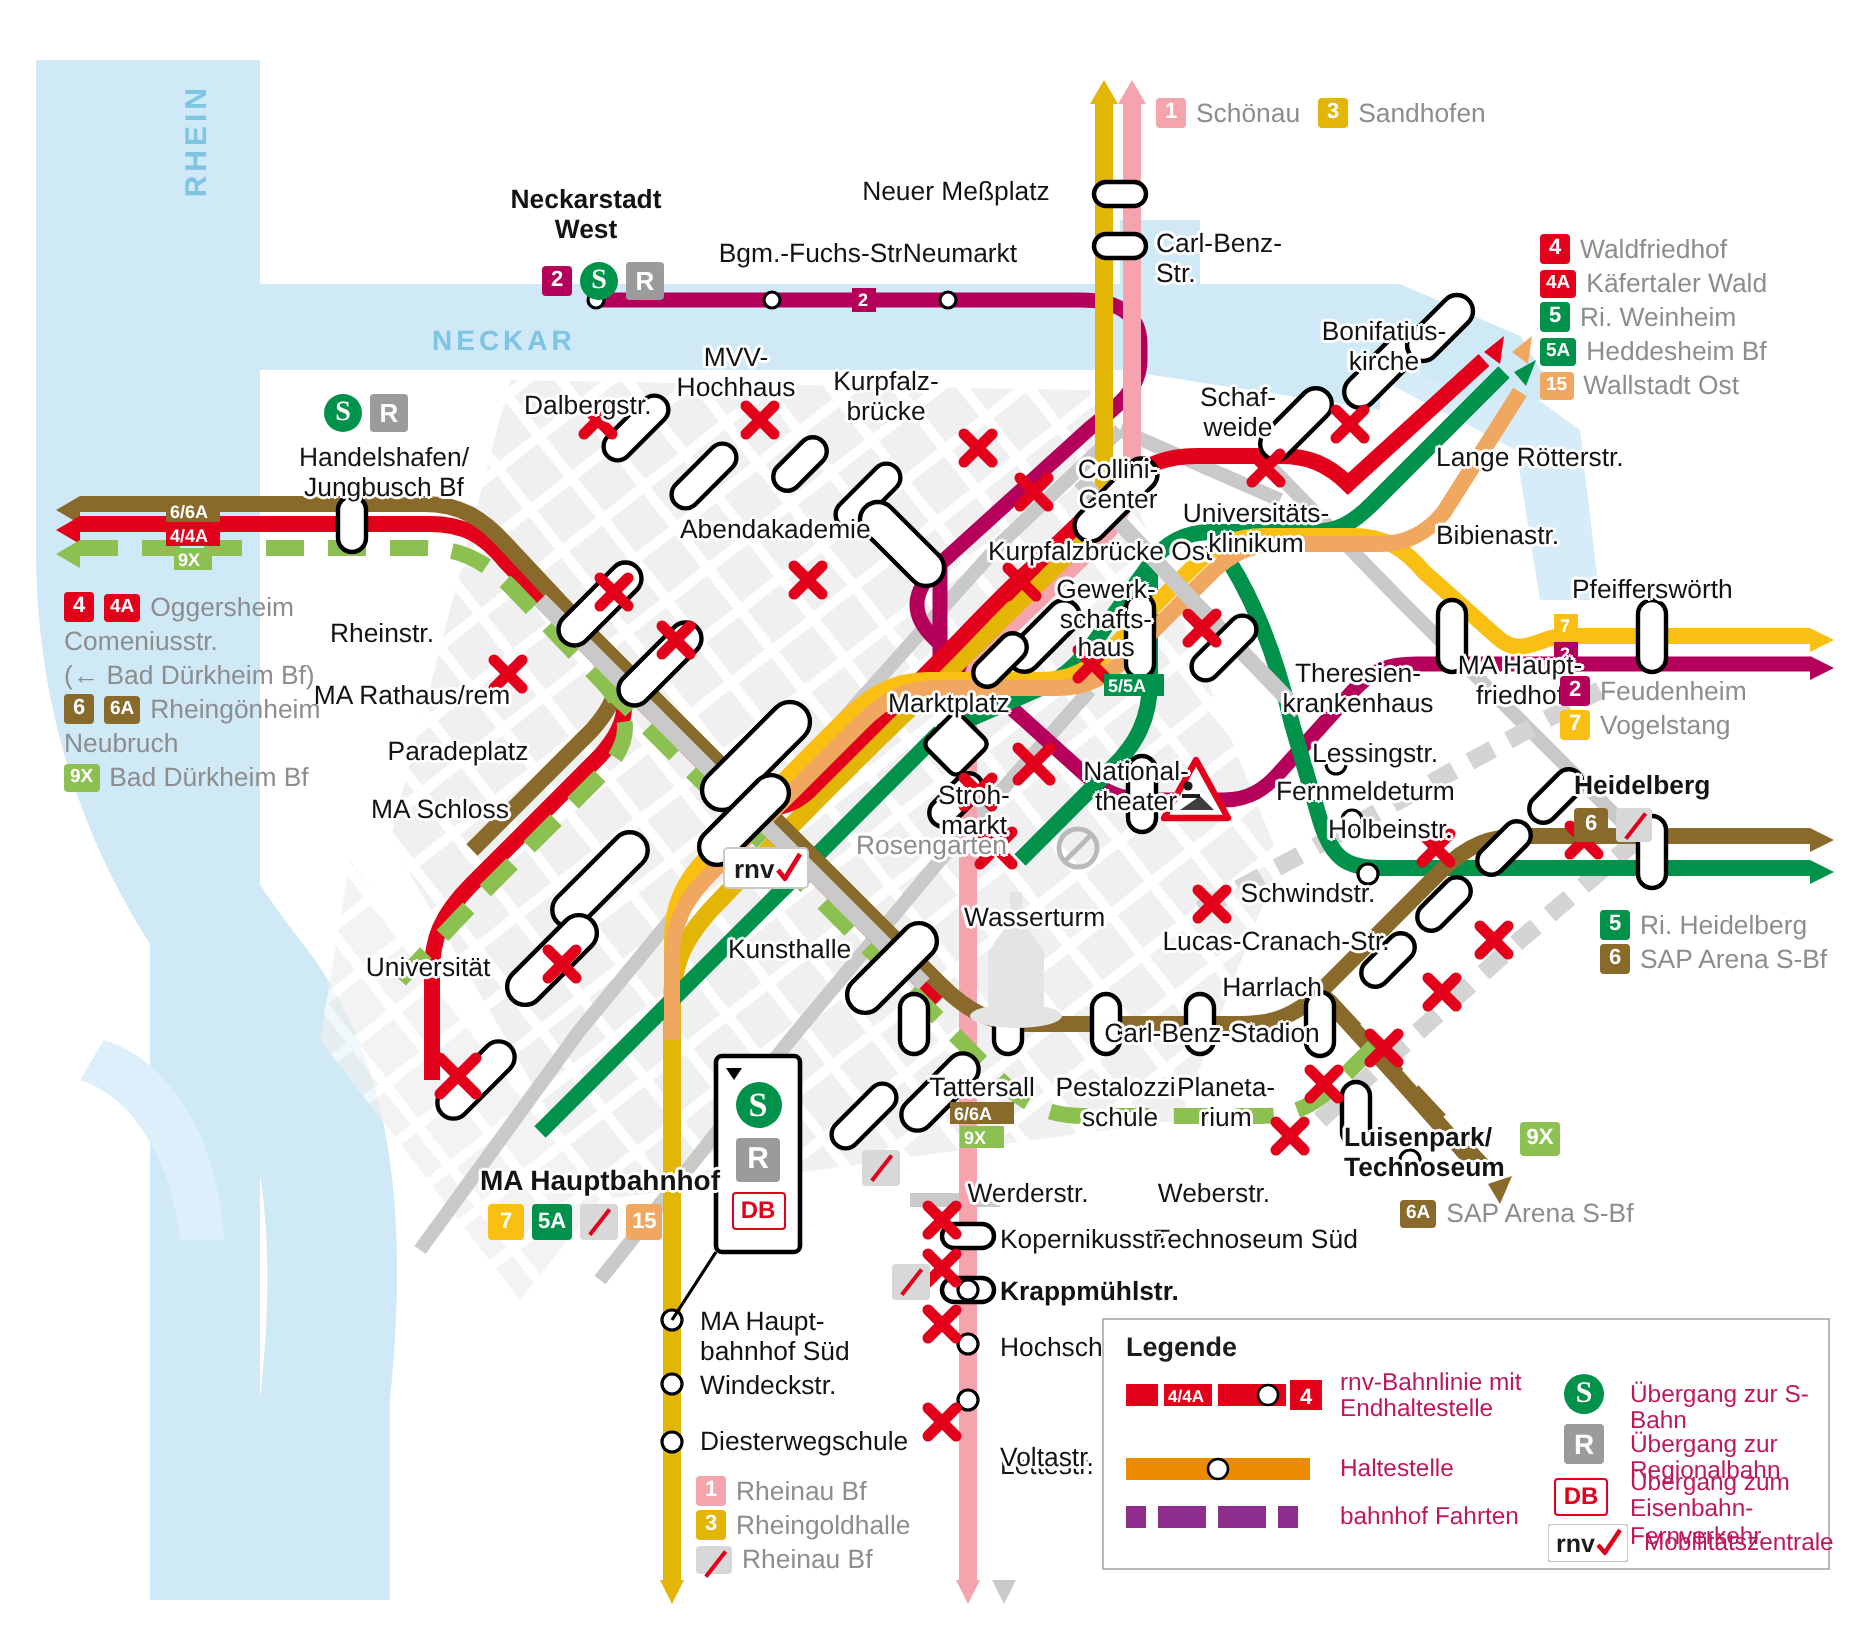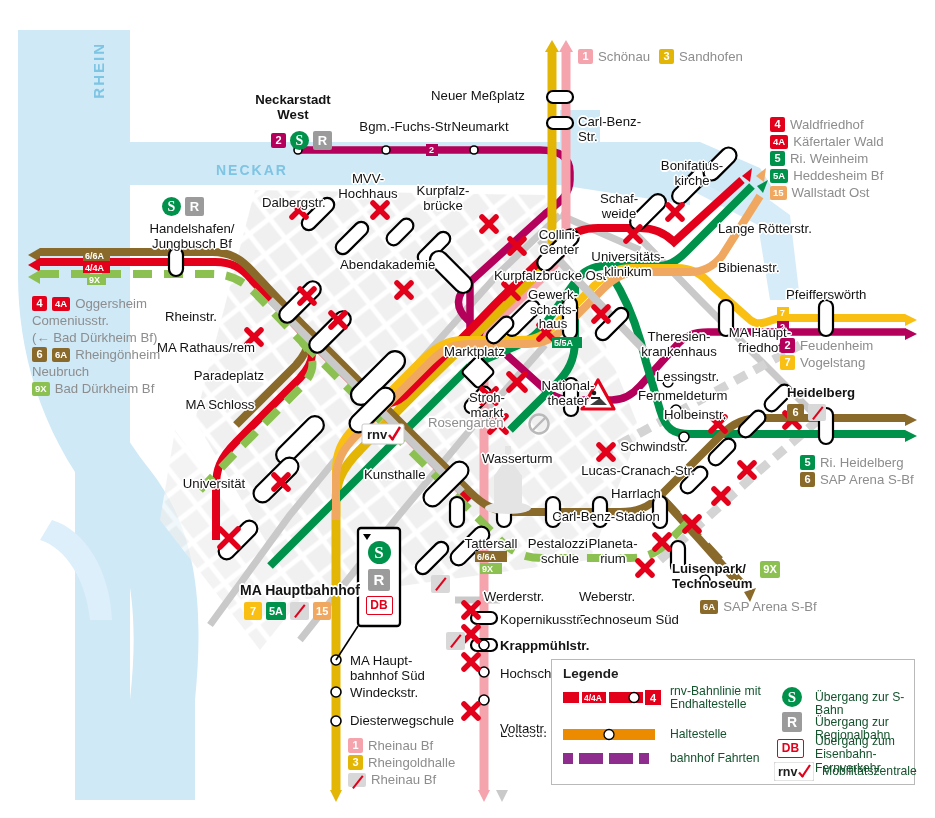--- a/index.html
+++ b/index.html
@@ -42,21 +42,21 @@
   .sym-db{background:#fff;border:1.6px solid #e2001a;color:#e2001a;font-weight:bold;
           font-size:12px;text-align:center;line-height:16px;width:27px;height:19px;box-sizing:border-box;}
   .sym-x{background:#d8d8d8;position:relative;}
   .sym-x:after{content:"";position:absolute;left:2px;top:8px;width:16px;height:2.4px;
      background:#e2001a;transform:rotate(-52deg);}
 
   
   #legend{position:absolute;left:551px;top:659px;width:364px;height:126px;
     background:#fff;border:1px solid #b9b9b9;box-sizing:border-box;}
   #legend .ttl{position:absolute;left:11px;top:6px;font-size:13.5px;font-weight:bold;}
-  .lgrow{position:absolute;font-size:12.2px;line-height:13.4px;color:#14532d;}
+  .lgrow{position:absolute;font-size:12.2px;line-height:13.4px;color:#be185d;}
 </style>
 </head>
 <body>
 
 <div id="map">
 
 <svg width="935" height="818" viewBox="0 0 935 818">
   <defs>
     <pattern id="blockgrid" width="26" height="26" patternTransform="rotate(-38)" patternUnits="userSpaceOnUse">
       <rect width="26" height="26" fill="#ffffff"></rect>

